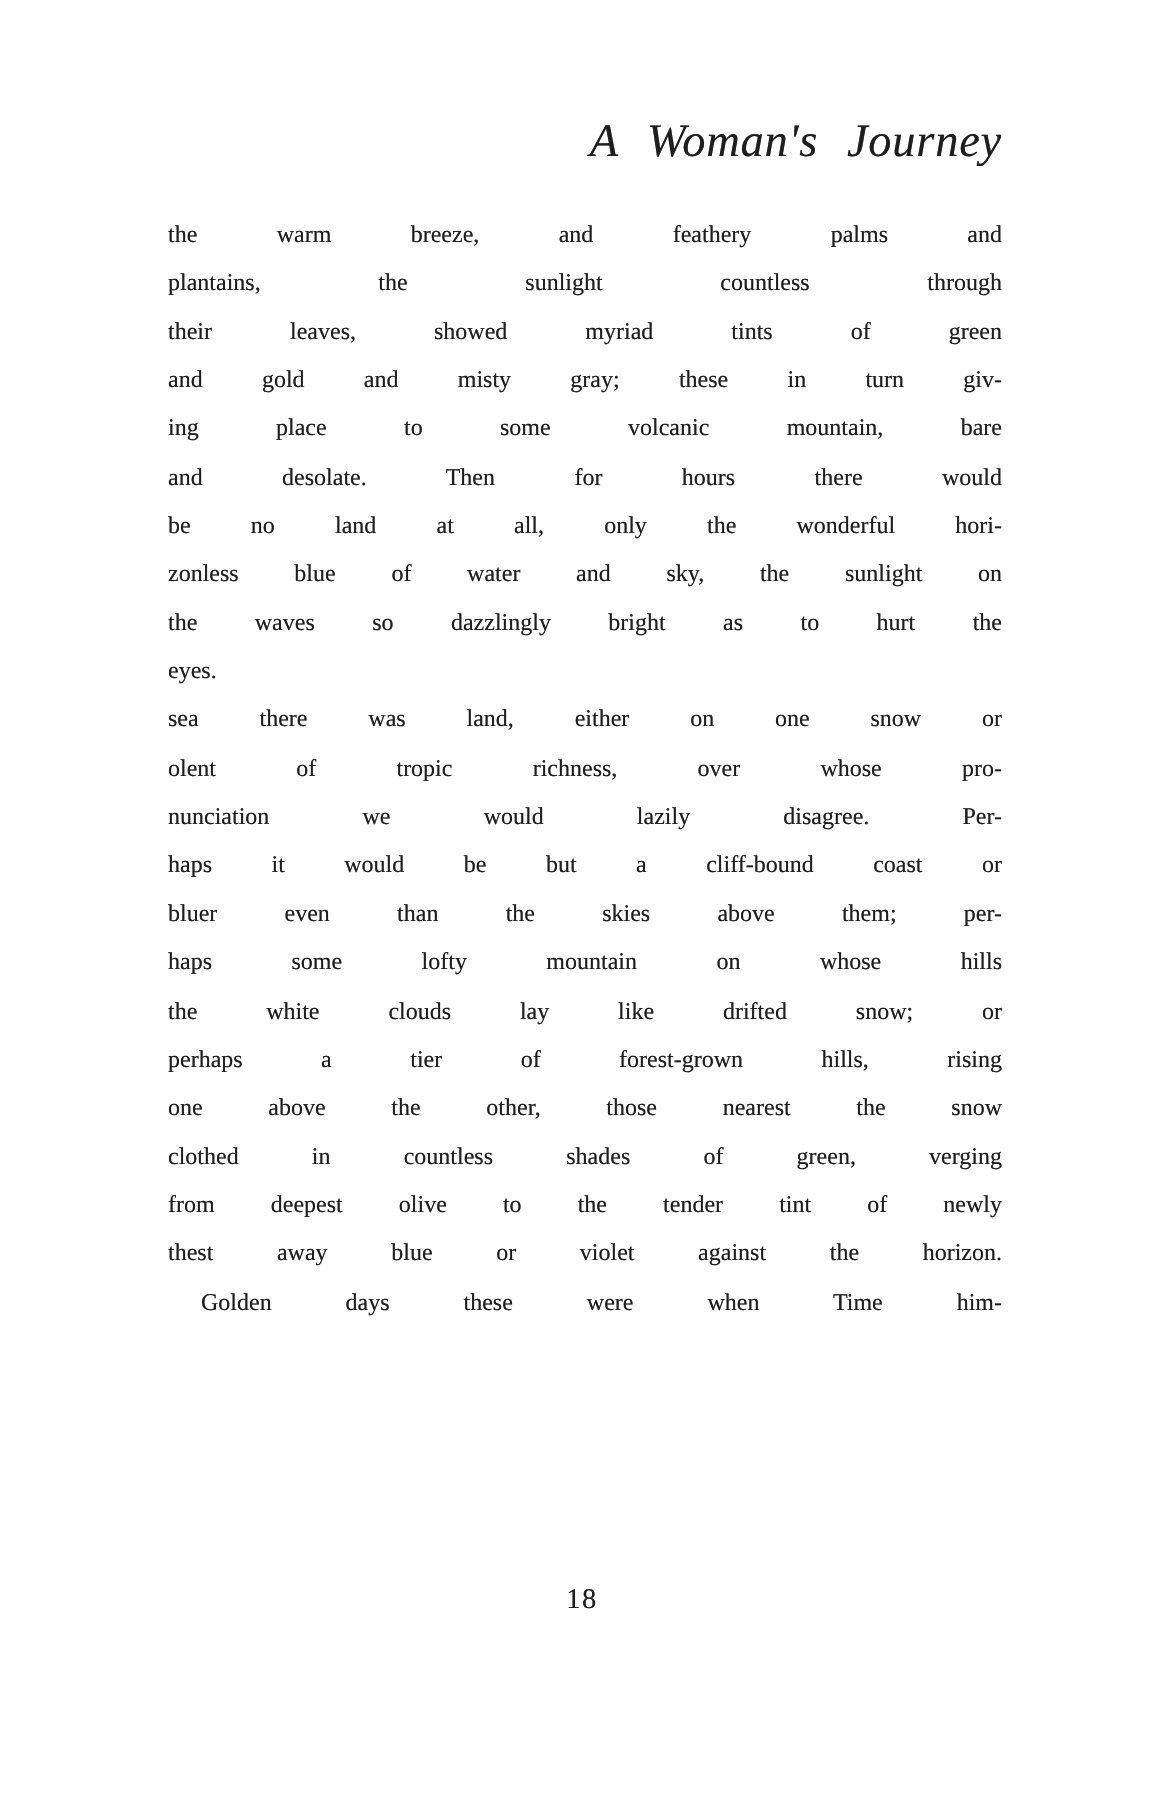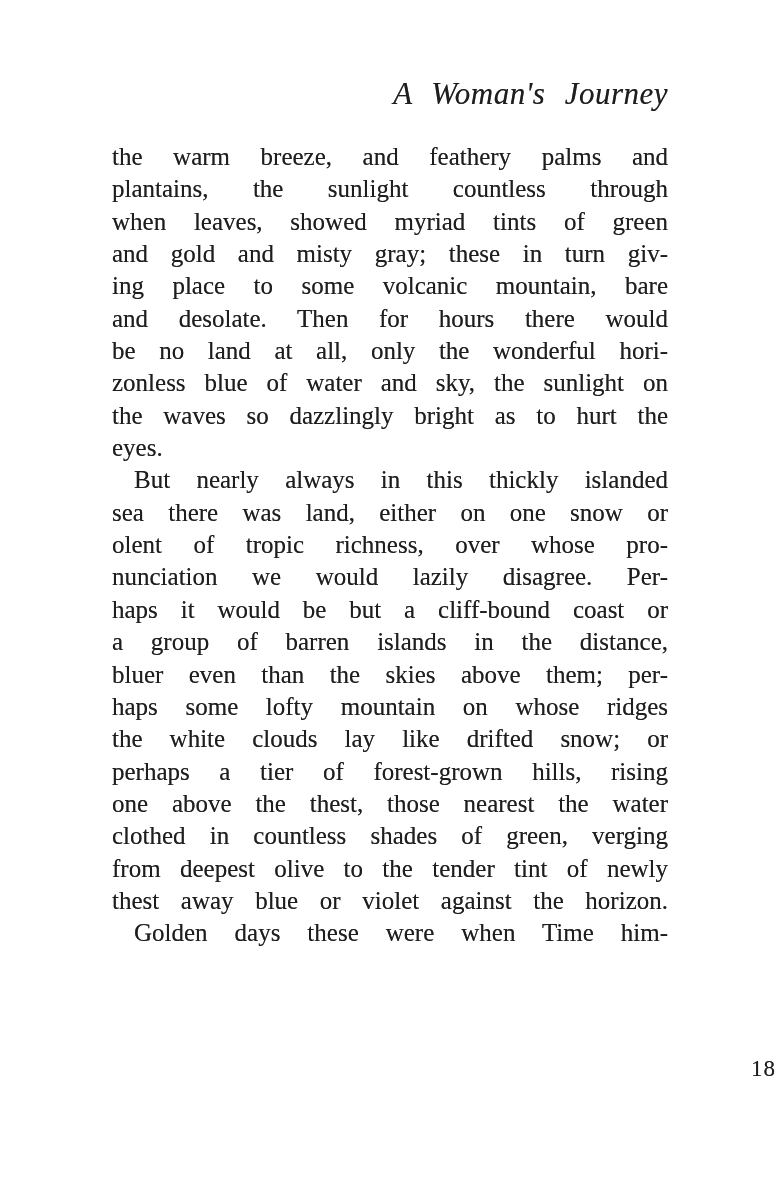--- a/index.html
+++ b/index.html
@@ -28,70 +28,68 @@
     line-height: 36px;
     word-spacing: 11px;
     letter-spacing: 0.5px;
     text-shadow: 0 0 0.4px rgba(0,0,0,0.55);
   }
   .page-body {
     position: absolute;
     top: 141px;
     left: 112px;
     width: 556px;
-    font-size: 25px;
+    font-size: 16px;
     line-height: 32.35px;
     text-shadow: 0 0 0.4px rgba(0,0,0,0.55);
   }
   .line {
     text-align: justify;
     text-align-last: justify;
     white-space: normal;
   }
   .line.indent { text-indent: 22px; }
   .line.last-left { text-align-last: left; }
   .page-number {
     position: absolute;
     top: 1056px;
     left: 0;
     width: 776px;
-    text-align: right;
-    font-size: 23px;
+    text-align: center;
+    font-size: 19px;
     letter-spacing: 1px;
     text-shadow: 0 0 0.4px rgba(0,0,0,0.55);
   }
 </style>
 </head>
 <body>
 
 <div class="page">
   <div class="running-header">A Woman's Journey</div>
 
   <div class="page-body">
       <div class="line">the warm breeze, and feathery palms and</div>
       <div class="line">plantains, the sunlight countless through</div>
-      <div class="line">when leaves, showed myriad tints of green</div>
+      <div class="line">their leaves, showed myriad tints of green</div>
       <div class="line">and gold and misty gray; these in turn giv-</div>
       <div class="line">ing place to some volcanic mountain, bare</div>
       <div class="line">and desolate.  Then for hours there would</div>
       <div class="line">be no land at all, only the wonderful hori-</div>
       <div class="line">zonless blue of water and sky, the sunlight on</div>
       <div class="line">the waves so dazzlingly bright as to hurt the</div>
       <div class="line last-left">eyes.</div>
-      <div class="line indent">But nearly always in this thickly islanded</div>
       <div class="line">sea there was land, either on one snow or</div>
       <div class="line">olent of tropic richness, over whose pro-</div>
       <div class="line">nunciation we would lazily disagree.  Per-</div>
       <div class="line">haps it would be but a cliff-bound coast or</div>
-      <div class="line">a group of barren islands in the distance,</div>
       <div class="line">bluer even than the skies above them; per-</div>
-      <div class="line">haps some lofty mountain on whose ridges</div>
+      <div class="line">haps some lofty mountain on whose hills</div>
       <div class="line">the white clouds lay like drifted snow; or</div>
       <div class="line">perhaps a tier of forest-grown hills, rising</div>
-      <div class="line">one above the thest, those nearest the water</div>
+      <div class="line">one above the other, those nearest the snow</div>
       <div class="line">clothed in countless shades of green, verging</div>
       <div class="line">from deepest olive to the tender tint of newly</div>
       <div class="line">thest away blue or violet against the horizon.</div>
       <div class="line indent">Golden days these were when Time him-</div>
     </div>
 
   <div class="page-number">18</div>
 </div>
 
 </body></html>

